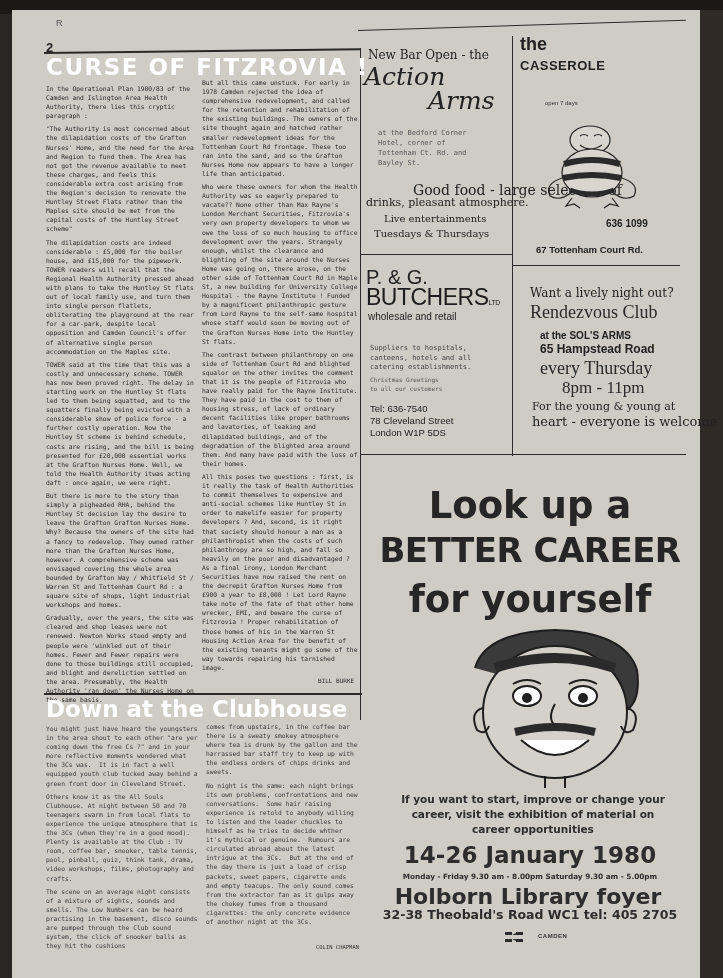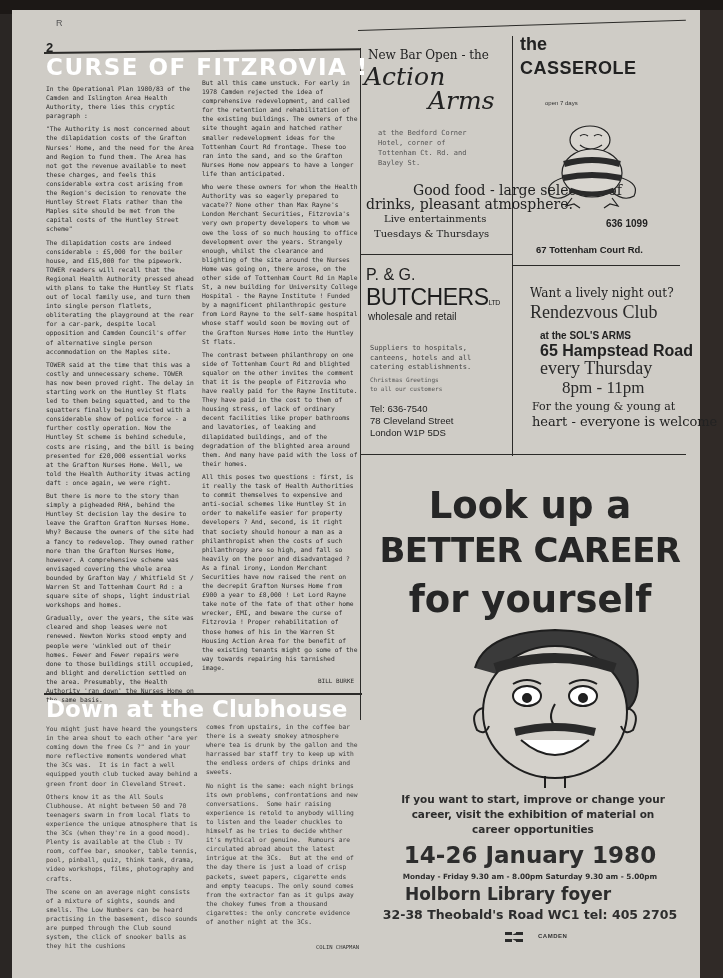--- a/index.html
+++ b/index.html
@@ -59,68 +59,68 @@
 
 <div>
   <div class="abs hand" style="left:368px;top:48px;font-size:12px;">New Bar Open - the</div>
   <div class="abs" style="left:364px;top:62px;font-family:'DejaVu Serif',serif;font-size:25px;color:#222;font-style:italic;">Action</div>
   <div class="abs" style="left:428px;top:86px;font-family:'DejaVu Serif',serif;font-size:25px;color:#222;font-style:italic;">Arms</div>
   <div class="abs mono" style="left:378px;top:128px;font-size:7px;line-height:10px;white-space:pre;color:#555;">at the Bedford Corner
 Hotel, corner of
 Tottenham Ct. Rd. and
 Bayley St.</div>
   <div class="abs hand" style="left:366px;top:182px;font-size:14px;margin-left:47px;">Good food - large selection of</div>
-  <div class="abs hand" style="left:366px;top:196px;font-size:14px;">drinks, pleasant atmosphere.</div>
+  <div class="abs hand" style="left:366px;top:196px;font-size:11px;">drinks, pleasant atmosphere.</div>
   <div class="abs hand" style="left:384px;top:213px;font-size:10px;">Live entertainments</div>
   <div class="abs hand" style="left:374px;top:228px;font-size:10px;">Tuesdays &amp; Thursdays</div>
 </div>
 
 <div>
   <div class="abs" style="left:520px;top:34px;font-size:18px;font-weight:bold;color:#222;">the</div>
-  <div class="abs" style="left:520px;top:58px;font-size:18px;font-weight:bold;color:#222;letter-spacing:0.5px;">CASSEROLE</div>
+  <div class="abs" style="left:520px;top:58px;font-size:13px;font-weight:bold;color:#222;letter-spacing:0.5px;">CASSEROLE</div>
   <div class="abs" style="left:545px;top:100px;font-size:6px;color:#333;">open 7 days</div>
   <svg class="abs" style="left:542px;top:118px;" width="100" height="92" viewBox="0 0 100 92">
     <g fill="none" stroke="#222" stroke-width="1.2">
       <ellipse cx="48" cy="22" rx="20" ry="14" fill="#d8d5cf"></ellipse>
       <path d="M38 18 q4 -3 8 0 M52 18 q4 -3 8 0"></path>
       <path d="M38 27 q10 8 22 0"></path>
       <ellipse cx="50" cy="55" rx="30" ry="24" fill="#d8d5cf"></ellipse>
       <path d="M22 46 q28 -8 56 0" stroke-width="6" stroke="#2a2a2a"></path>
       <path d="M21 60 q29 -6 58 0" stroke-width="6" stroke="#2a2a2a"></path>
       <path d="M28 72 q22 8 44 0" stroke-width="5" stroke="#2a2a2a"></path>
       <path d="M20 60 q-18 6 -12 18 q10 6 22 -4"></path>
       <path d="M80 60 q18 6 12 18 q-10 6 -22 -4"></path>
       <path d="M30 80 l-6 8 l8 -2 l6 4 M70 80 l6 8 l-8 -2 l-6 4"></path>
     </g>
   </svg>
   <div class="abs" style="left:606px;top:218px;font-size:10px;font-weight:bold;color:#222;">636 1099</div>
   <div class="abs" style="left:536px;top:244px;font-size:9.5px;font-weight:bold;color:#222;">67 Tottenham Court Rd.</div>
 </div>
 
 <div>
-  <div class="abs" style="left:366px;top:266px;font-size:16px;color:#222;">P. &amp; G.</div>
+  <div class="abs" style="left:366px;top:266px;font-size:20px;color:#222;">P. &amp; G.</div>
   <div class="abs" style="left:366px;top:284px;font-size:23px;color:#1d1d1d;letter-spacing:-0.5px;">
     <span>BUTCHERS</span><span style="font-size:7px;">LTD</span>
   </div>
   <div class="abs" style="left:368px;top:311px;font-size:10px;color:#222;">wholesale and retail</div>
   <div class="abs mono" style="left:370px;top:344px;font-size:7px;line-height:9.5px;white-space:pre;color:#444;">Suppliers to hospitals,
 canteens, hotels and all
 catering establishments.</div>
   <div class="abs mono" style="left:370px;top:375px;font-size:6px;line-height:9px;white-space:pre;color:#555;">Christmas Greetings
 to all our customers</div>
   <div class="abs" style="left:370px;top:403px;font-size:9.5px;color:#222;">Tel: 636-7540</div>
   <div class="abs" style="left:370px;top:415px;font-size:9.5px;color:#222;">78 Cleveland Street</div>
   <div class="abs" style="left:370px;top:427px;font-size:9.5px;color:#222;">London W1P 5DS</div>
 </div>
 
 <div>
   <div class="abs hand" style="left:530px;top:286px;font-size:12px;">Want a lively night out?</div>
   <div class="abs serif" style="left:530px;top:302px;font-size:18px;">Rendezvous Club</div>
   <div class="abs" style="left:540px;top:330px;font-size:10px;font-weight:bold;color:#222;">at the SOL'S ARMS</div>
-  <div class="abs" style="left:540px;top:342px;font-size:16px;font-weight:bold;color:#222;">65 Hampstead Road</div>
+  <div class="abs" style="left:540px;top:342px;font-size:12px;font-weight:bold;color:#222;">65 Hampstead Road</div>
   <div class="abs serif" style="left:540px;top:358px;font-size:18px;">every Thursday</div>
   <div class="abs serif" style="left:552px;top:378px;font-size:17px;margin-left:10px;">8pm - 11pm</div>
   <div class="abs hand" style="left:532px;top:400px;font-size:11px;">For the young &amp; young at</div>
   <div class="abs hand" style="left:532px;top:414px;font-size:13px;">heart - everyone is welcome</div>
 </div>
 
 <div>
   <div class="career" style="left:370px;top:484px;width:320px;font-size:37px;color:#262626;">Look up a</div>
   <div class="career" style="left:370px;top:530px;width:320px;font-size:34px;letter-spacing:-0.5px;color:#262626;">BETTER CAREER</div>
   <div class="career" style="left:370px;top:578px;width:320px;font-size:37px;color:#262626;">for yourself</div>
@@ -137,21 +137,21 @@
       <path d="M100 76 q-8 14 0 22"></path>
       <path d="M60 104 q40 -10 80 0" stroke-width="8" stroke="#2a2a2a"></path>
       <path d="M66 112 q34 30 68 0" fill="#fff"></path>
       <path d="M28 80 q-14 4 -6 22 q8 6 12 -4 M172 80 q14 4 6 22 q-8 6 -12 -4"></path>
       <path d="M90 148 l0 12 M110 148 l0 12"></path>
     </g>
   </svg>
   <div class="career" style="left:392px;top:792px;width:282px;font-size:10.5px;line-height:15px;">If you want to start, improve or change your career, visit the exhibition of material on career opportunities</div>
   <div class="career" style="left:370px;top:842px;width:320px;font-size:23px;">14-26 January 1980</div>
   <div class="career" style="left:370px;top:872px;width:320px;font-size:7.3px;">Monday - Friday 9.30 am - 8.00pm  Saturday 9.30 am - 5.00pm</div>
-  <div class="career" style="left:348px;top:884px;width:320px;font-size:17px;text-align:center;">Holborn Library foyer</div>
+  <div class="career" style="left:368px;top:884px;width:320px;font-size:22px;text-align:center;">Holborn Library foyer</div>
   <div class="career" style="left:370px;top:907px;width:320px;font-size:12.5px;">32-38 Theobald's Road WC1 tel: 405 2705</div>
   <div class="abs" style="left:503px;top:929px;width:22px;height:14px;">
     <svg width="22" height="16" viewBox="0 0 22 16">
         <g fill="#2b2b2b">
           <path d="M2 3 h7 v3 h-7z M13 3 h7 v3 h-7z M2 10 h7 v3 h-7z M13 10 h7 v3 h-7z M9 6 l4 -2 v2z M9 10 l4 2 v-2z"></path>
         </g>
       </svg>
   </div>
   <div class="abs" style="left:538px;top:933px;font-size:6px;font-weight:bold;color:#333;letter-spacing:0.5px;">CAMDEN</div>
 </div>

